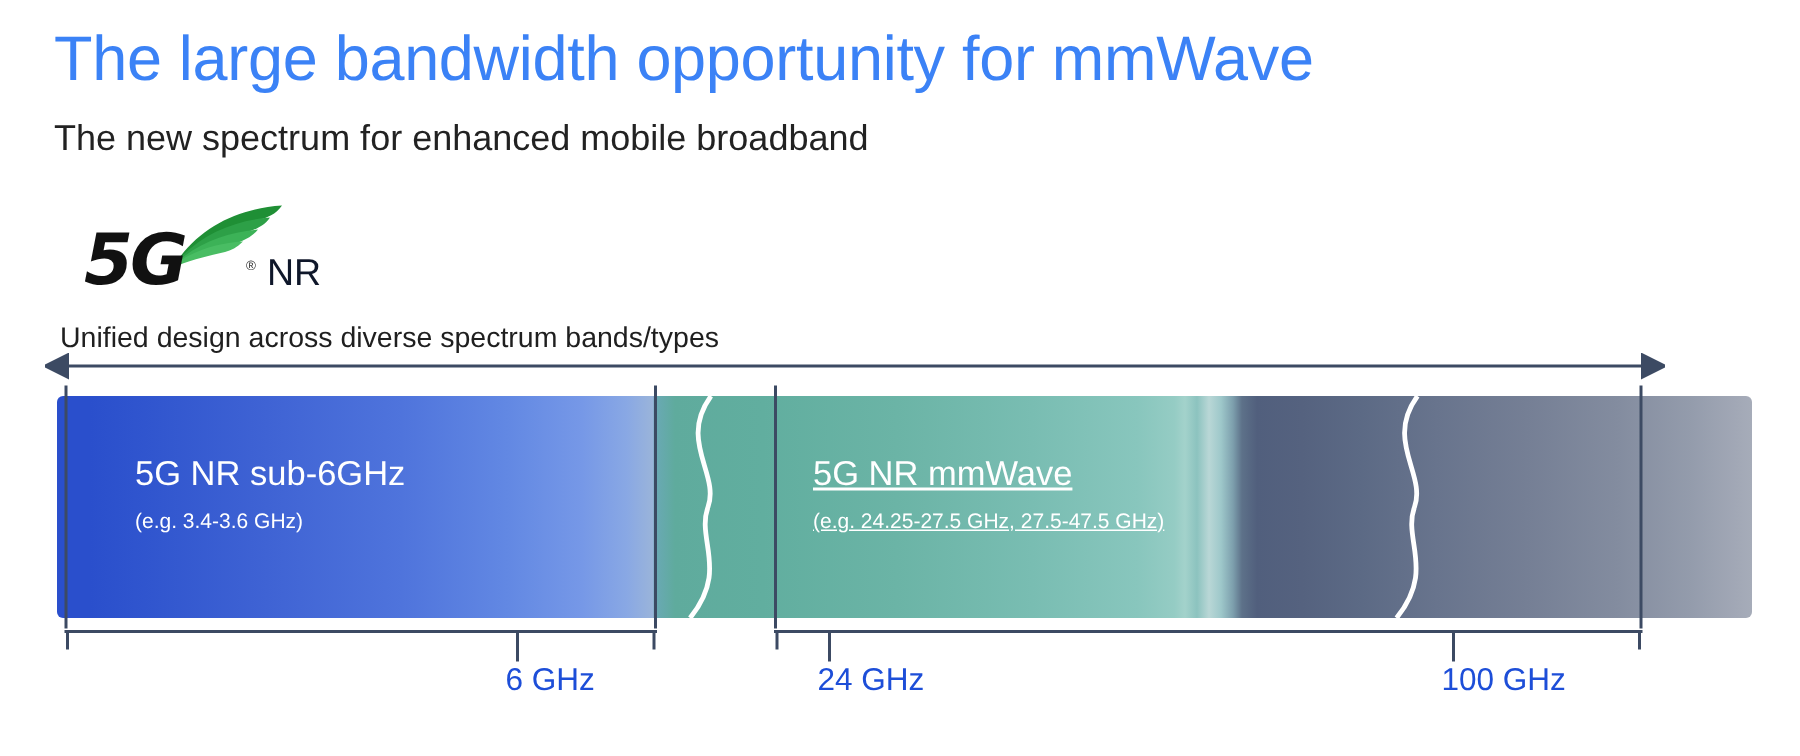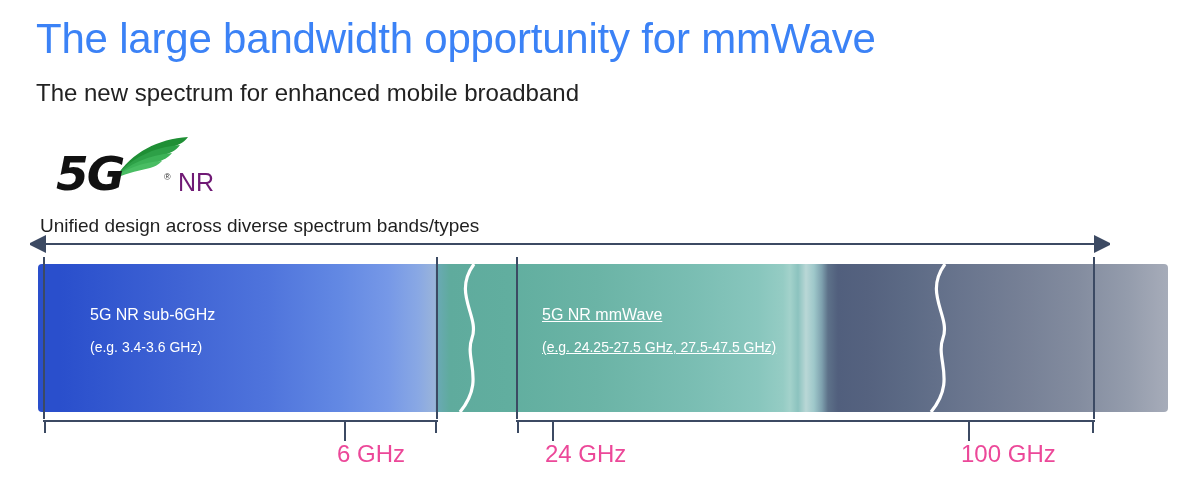--- a/index.html
+++ b/index.html
@@ -72,21 +72,21 @@
     width: 82px;
     height: 44px;
   }
   .logo-nr {
     position: absolute;
     left: 122px;
     top: 34px;
     font-size: 25px;
     line-height: 25px;
     font-weight: 400;
-    color: #701a75;
+    color: #0f172a;
     text-align: center;
   }
   .logo-tm {
     position: absolute;
     left: 108px;
     top: 36px;
     font-size: 9px;
     color: #333;
   }
 
@@ -160,21 +160,21 @@
     top: 0;
     height: 148px;
     width: 60px;
     pointer-events: none;
   }
   .bar-label-group {
     position: absolute;
     color: #ffffff;
   }
   .bar-label-main {
-    font-size: 16px;
+    font-size: 23px;
     line-height: 28px;
     white-space: nowrap;
   }
   .bar-label-sub {
     font-size: 14px;
     line-height: 24px;
     margin-top: 6px;
     white-space: nowrap;
   }
 
@@ -184,23 +184,23 @@
     left: 0;
     top: 0;
     width: 1200px;
     height: 504px;
     pointer-events: none;
   }
 
   
   .axis-label {
     position: absolute;
-    font-size: 24px;
+    font-size: 21px;
     line-height: 26px;
-    color: #ec4899;
+    color: #1d4ed8;
     white-space: nowrap;
   }
 </style>
 </head>
 <body>
 
 <div id="root">
 
   <div class="title">The large bandwidth opportunity for mmWave</div>
   <div class="subtitle">The new spectrum for enhanced mobile broadband</div>

